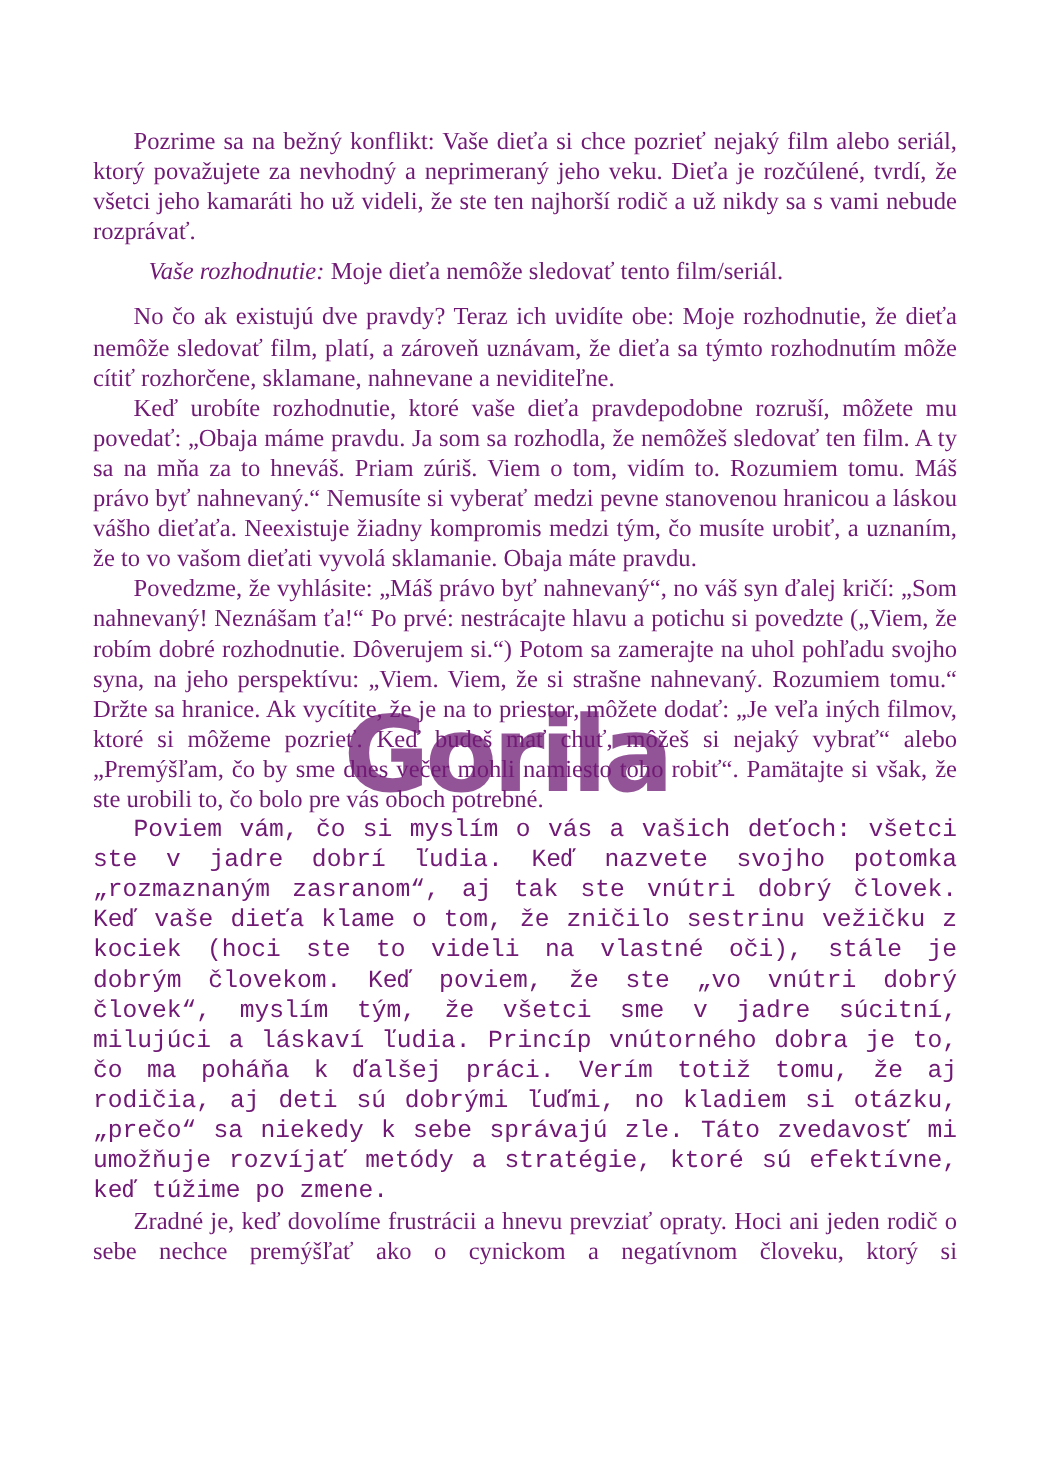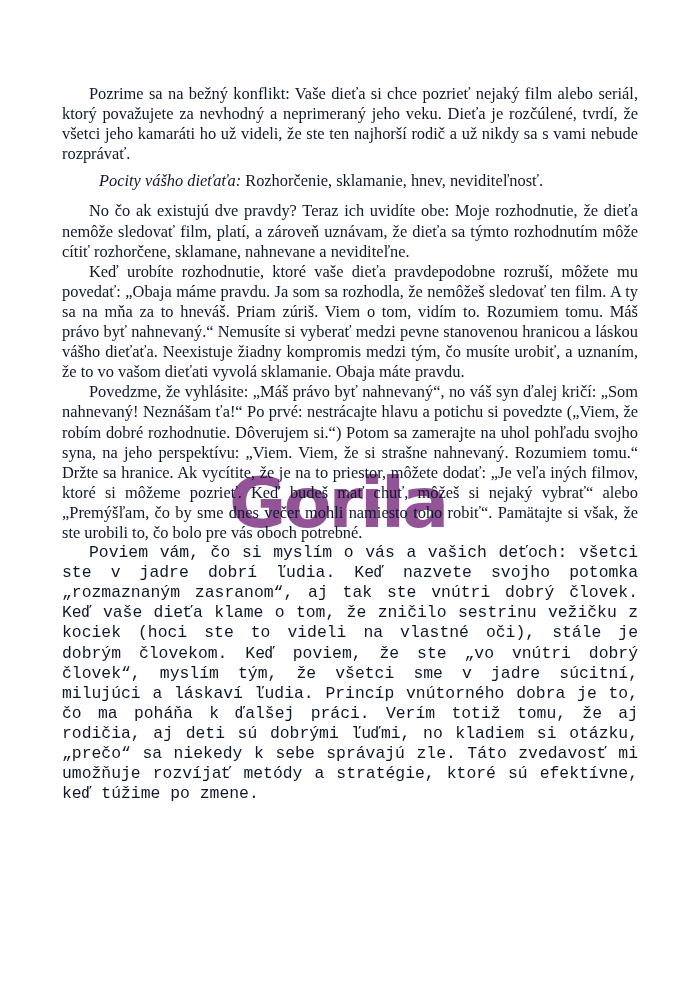--- a/index.html
+++ b/index.html
@@ -27,21 +27,21 @@
     color: #701a75;
     opacity: 0.75;
     user-select: none;
   }
   .text-column {
     position: absolute;
     left: 62px;
     top: 84px;
     width: 576px;
     z-index: 2;
-    color: #0f172a;
+    color: #701a75;
     font-family: "Liberation Serif", "DejaVu Serif", serif;
     font-size: 16.4px;
     line-height: 20.1px;
     text-align: justify;
     hyphens: none;
   }
   p.para {
     margin: 0;
     text-indent: 27px;
   }
@@ -71,29 +71,30 @@
 <div class="page">
 
   <div class="watermark">Gorila</div>
 
   <div class="text-column">
 
     <p class="para">Pozrime sa na bežný konflikt: Vaše dieťa si chce pozrieť nejaký film alebo seriál, ktorý považujete za nevhodný a neprimeraný jeho veku. Dieťa je rozčúlené, tvrdí, že všetci jeho kamaráti ho už videli, že ste ten najhorší rodič a už nikdy sa s vami nebude rozprávať.</p>
 
     <div class="dialogue">
       <p>
-        <em>Pocity vášho dieťaťa:</em>
-        <span>Rozhorčenie, sklamanie, hnev, neviditeľnosť.</span>
+        <em>Vaše rozhodnutie:</em>
+        <span>Moje dieťa nemôže sledovať tento film/seriál.</span>
       </p>
     </div>
 
 
     <p class="para">No čo ak existujú dve pravdy? Teraz ich uvidíte obe: Moje rozhodnutie, že dieťa nemôže sledovať film, platí, a zároveň uznávam, že dieťa sa týmto rozhodnutím môže cítiť rozhorčene, sklamane, nahnevane a neviditeľne.</p>
 
     <p class="para">Keď urobíte rozhodnutie, ktoré vaše dieťa pravdepodobne rozruší, môžete mu povedať: „Obaja máme pravdu. Ja som sa rozhodla, že nemôžeš sledovať ten film. A ty sa na mňa za to hneváš. Priam zúriš. Viem o tom, vidím to. Rozumiem tomu. Máš právo byť nahnevaný.“ Nemusíte si vyberať medzi pevne stanovenou hranicou a láskou vášho dieťaťa. Neexistuje žiadny kompromis medzi tým, čo musíte urobiť, a uznaním, že to vo vašom dieťati vyvolá sklamanie. Obaja máte pravdu.</p>
 
     <p class="para">Povedzme, že vyhlásite: „Máš právo byť nahnevaný“, no váš syn ďalej kričí: „Som nahnevaný! Neznášam ťa!“ Po prvé: nestrácajte hlavu a potichu si povedzte („Viem, že robím dobré rozhodnutie. Dôverujem si.“) Potom sa zamerajte na uhol pohľadu svojho syna, na jeho perspektívu: „Viem. Viem, že si strašne nahnevaný. Rozumiem tomu.“ Držte sa hranice. Ak vycítite, že je na to priestor, môžete dodať: „Je veľa iných filmov, ktoré si môžeme pozrieť. Keď budeš mať chuť, môžeš si nejaký vybrať“ alebo „Premýšľam, čo by sme dnes večer mohli namiesto toho robiť“. Pamätajte si však, že ste urobili to, čo bolo pre vás oboch potrebné.</p>
 
     <p class="para section-gap">Poviem vám, čo si myslím o vás a vašich deťoch: všetci ste v jadre dobrí ľudia. Keď nazvete svojho potomka „rozmaznaným zasranom“, aj tak ste vnútri dobrý človek. Keď vaše dieťa klame o tom, že zničilo sestrinu vežičku z kociek (hoci ste to videli na vlastné oči), stále je dobrým človekom. Keď poviem, že ste „vo vnútri dobrý človek“, myslím tým, že všetci sme v jadre súcitní, milujúci a láskaví ľudia. Princíp vnútorného dobra je to, čo ma poháňa k ďalšej práci. Verím totiž tomu, že aj rodičia, aj deti sú dobrými ľuďmi, no kladiem si otázku, „prečo“ sa niekedy k sebe správajú zle. Táto zvedavosť mi umožňuje rozvíjať metódy a stratégie, ktoré sú efektívne, keď túžime po zmene.</p>
 
+    <p class="para stretch-last">Zradné je, keď dovolíme frustrácii a hnevu prevziať opraty. Hoci ani jeden rodič o sebe nechce premýšľať ako o cynickom a negatívnom človeku, ktorý si</p>
 
   </div>
 </div>
 
 </body></html>

